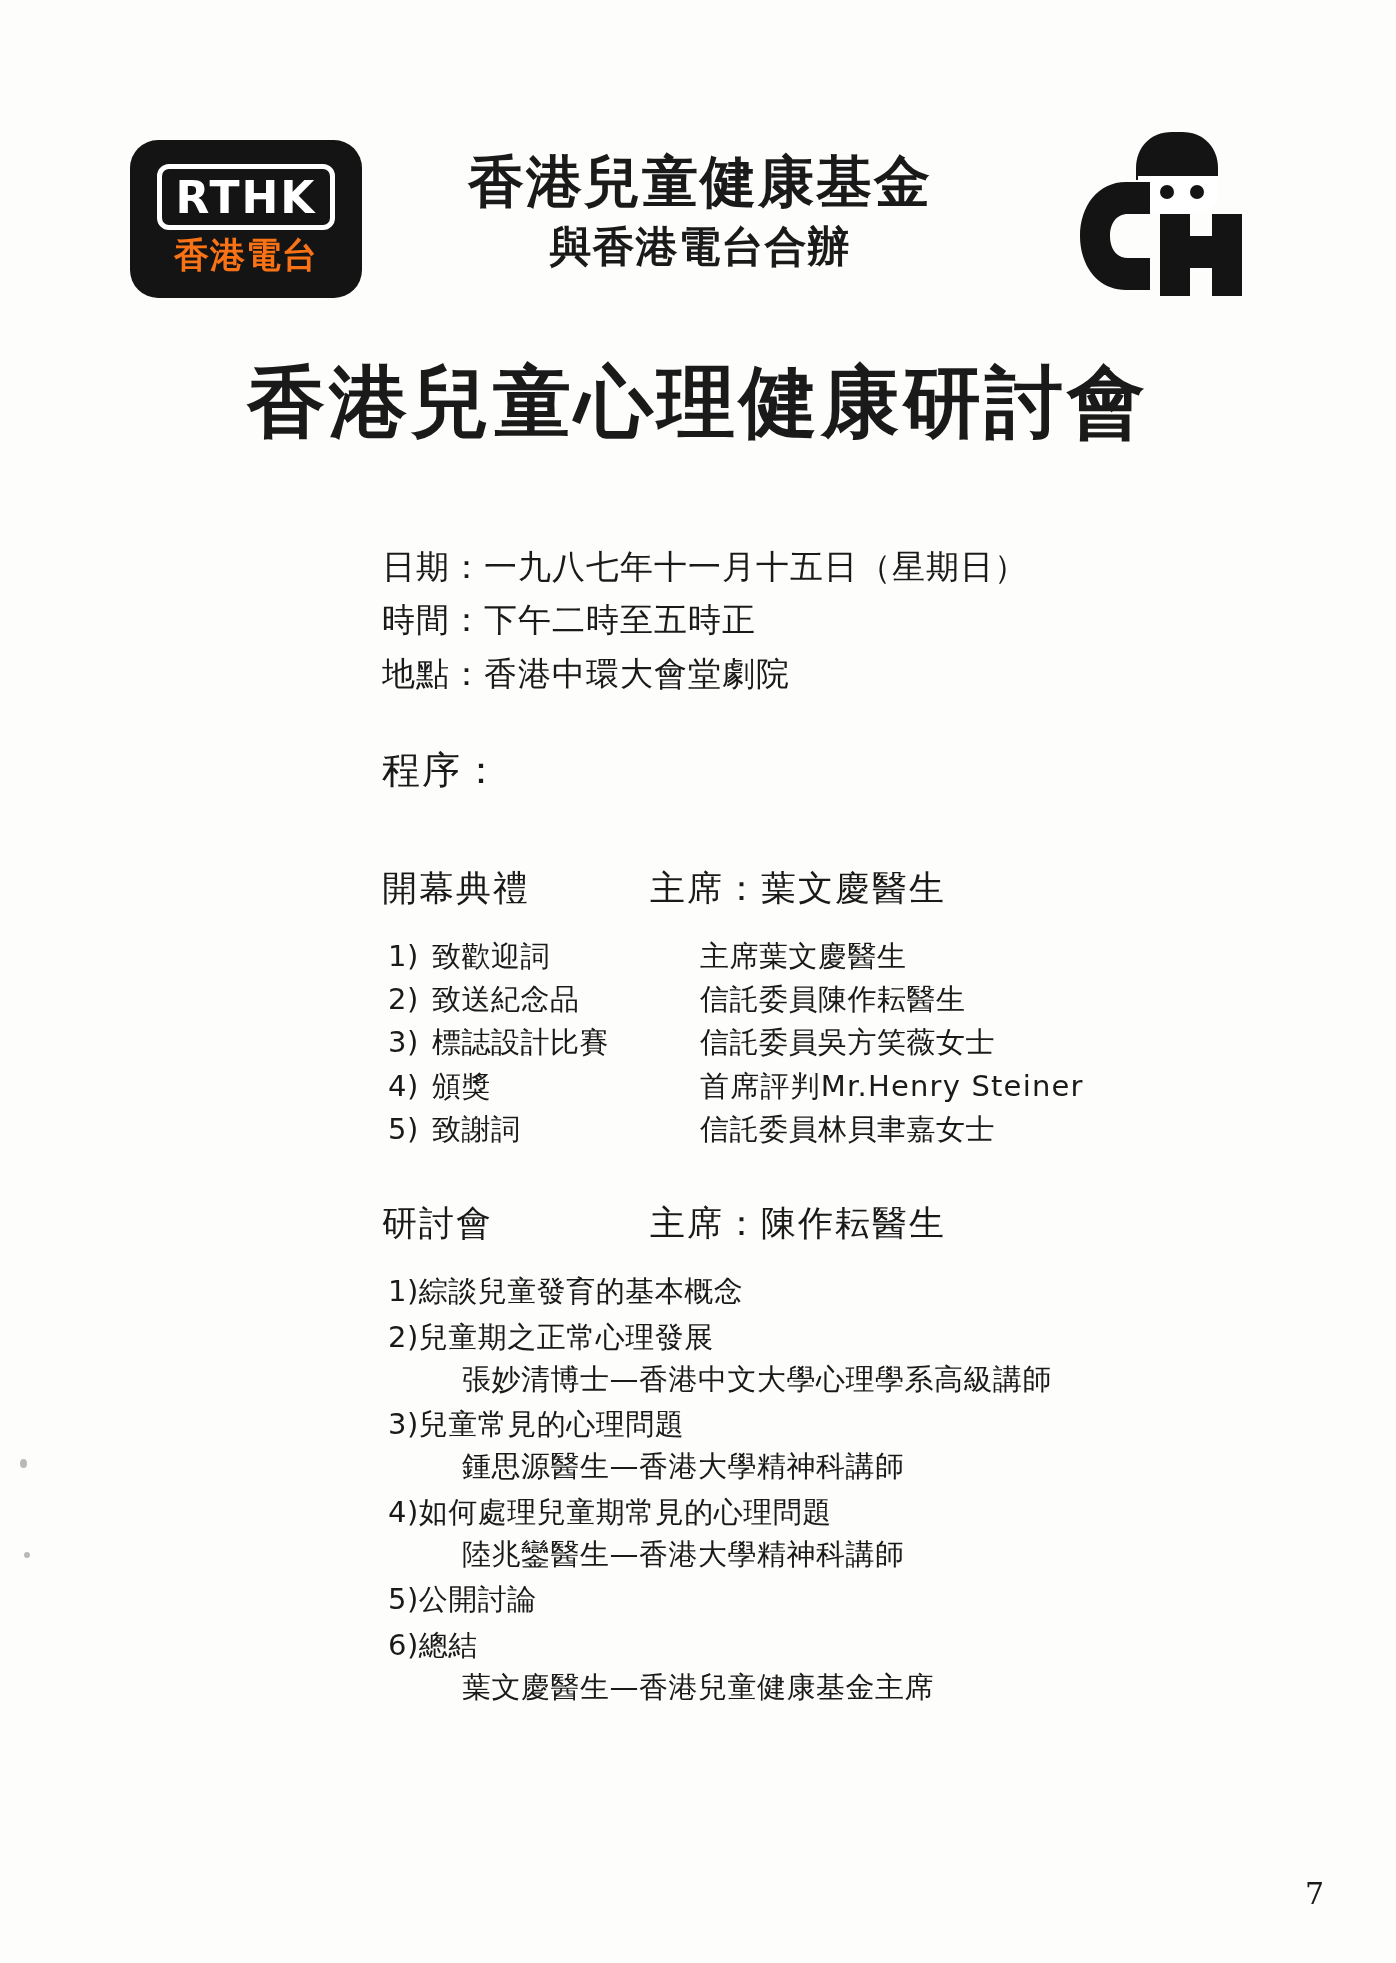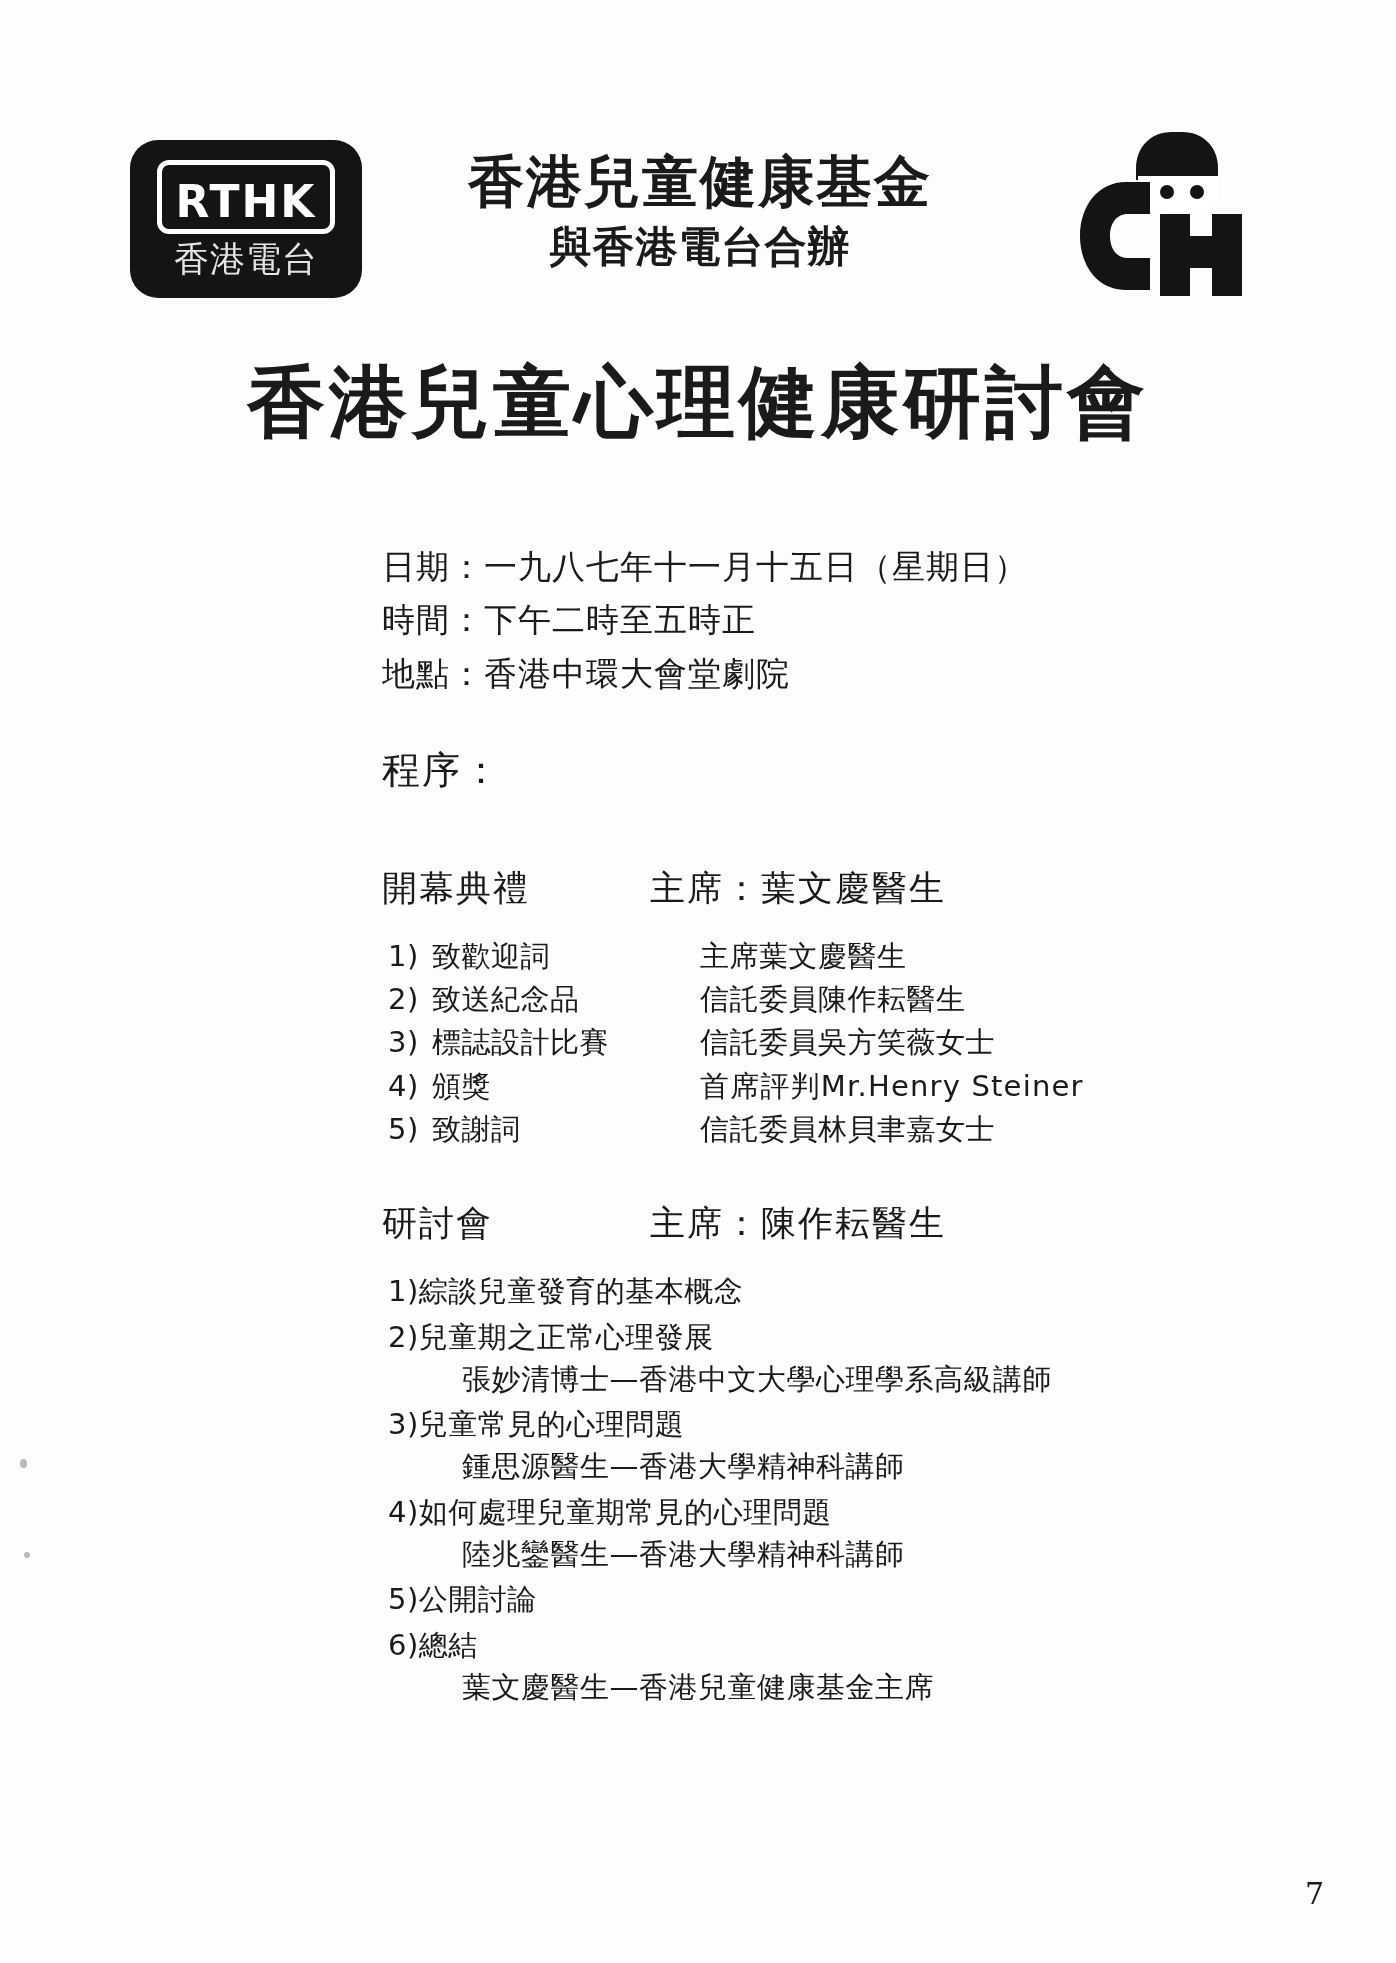--- a/index.html
+++ b/index.html
@@ -45,27 +45,27 @@
     justify-content: center;
     gap: 6px;
   }
   .rthk-logo .rthk-word {
     color: #ffffff;
     font-weight: bold;
     font-size: 44px;
     letter-spacing: 2px;
     border: 5px solid #ffffff;
     border-radius: 12px;
-    padding: 14px 14px 4px 14px;
+    padding: 6px 14px 4px 14px;
     line-height: 1.05;
   }
   .rthk-logo .rthk-cn {
-    color: #e5e5e5;
+    color: #f97316;
     font-size: 35px;
-    font-weight: normal;
+    font-weight: bold;
     letter-spacing: 1px;
     line-height: 1.1;
     text-align: right;
   }
 
   
   .org-lines {
     position: absolute;
     left: 420px;
     top: 30px;

